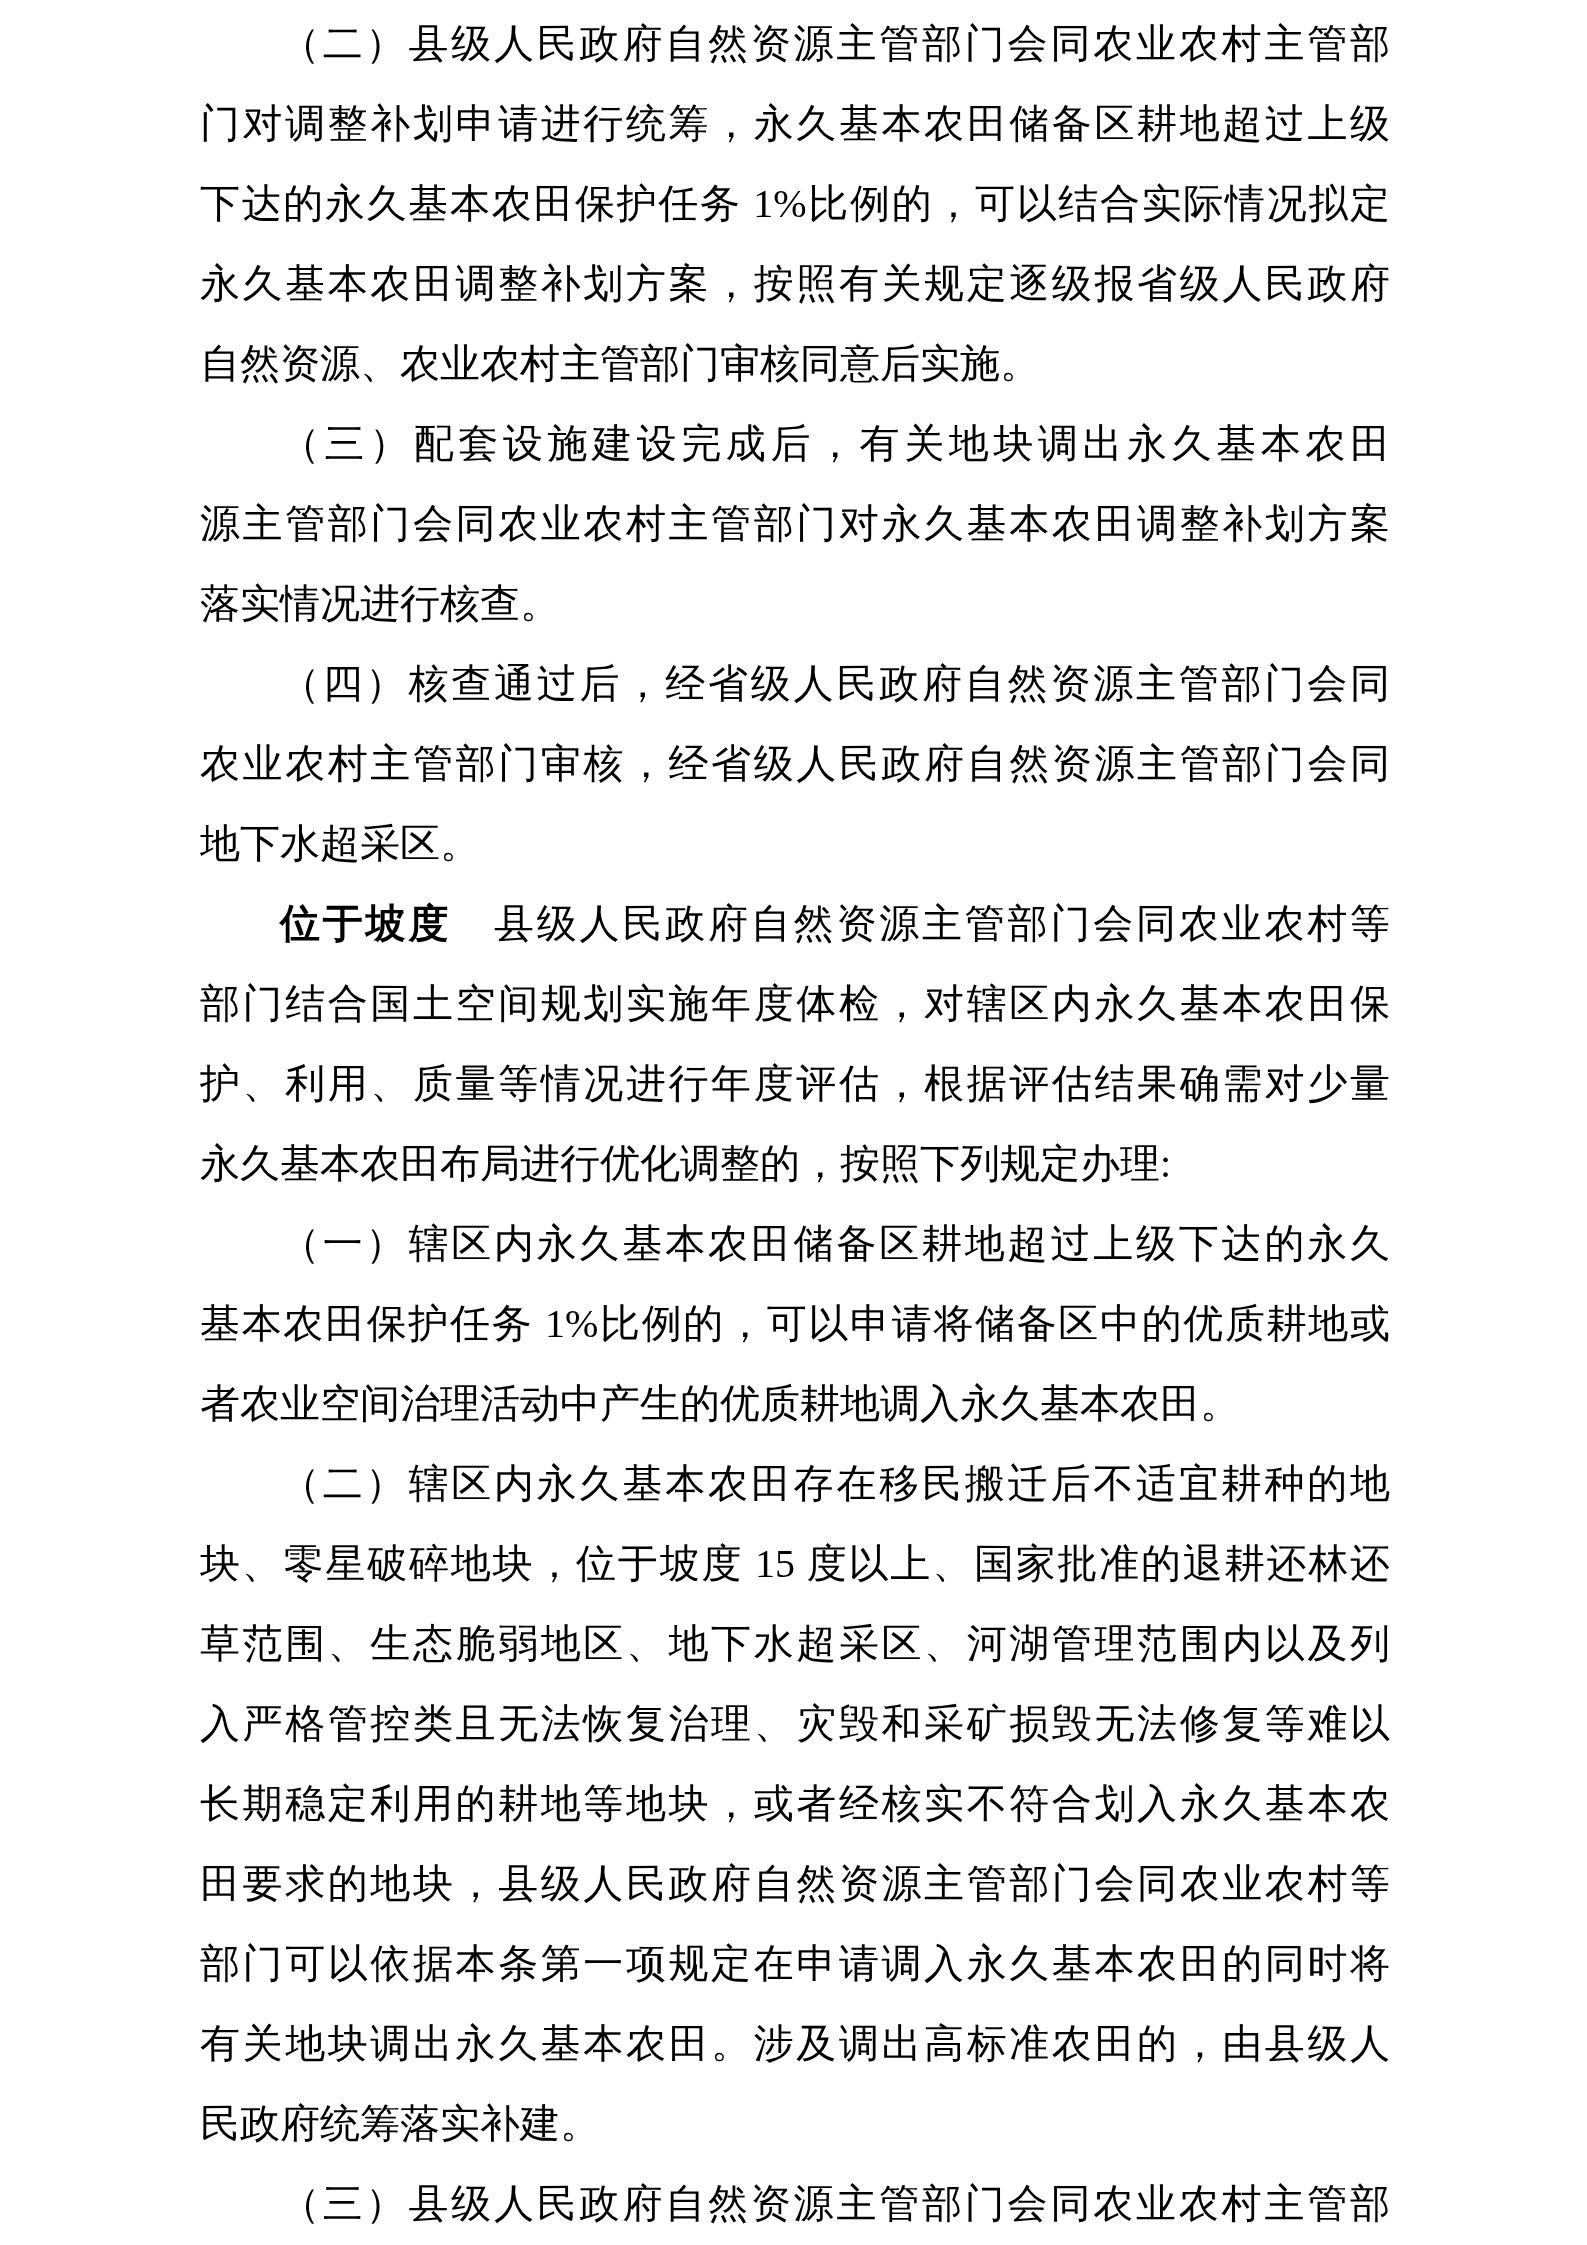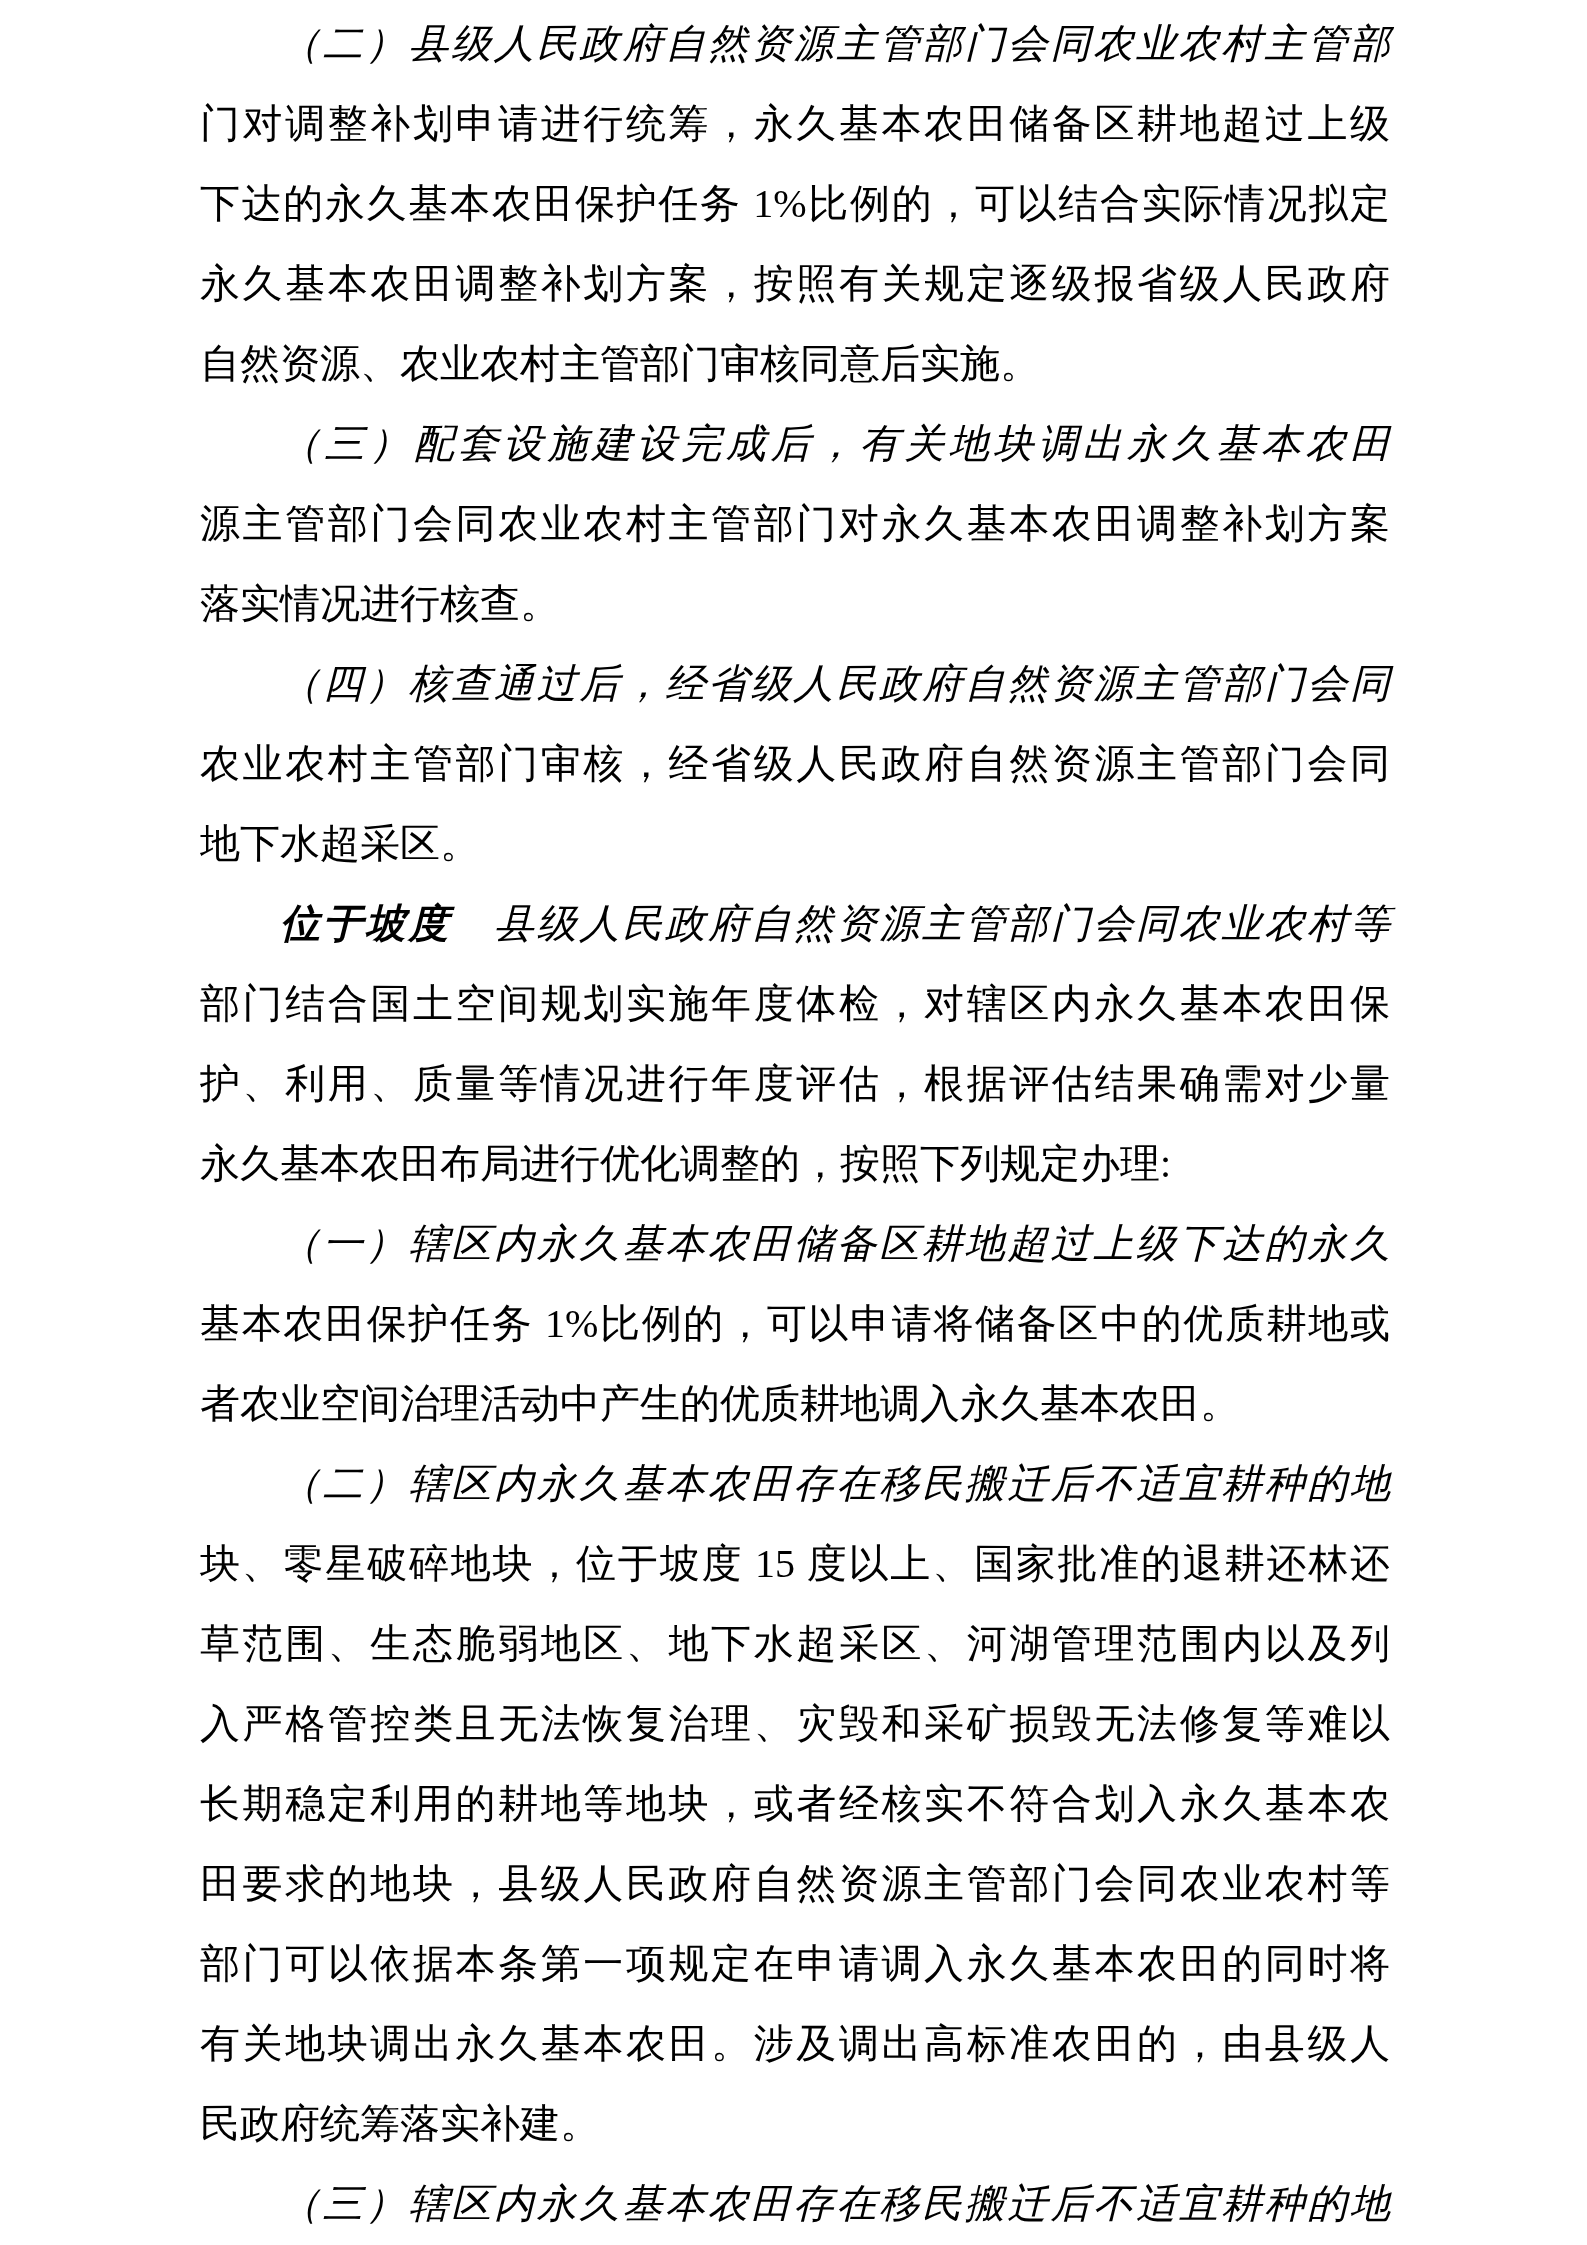--- a/index.html
+++ b/index.html
@@ -26,21 +26,20 @@
     color: #000000;
     white-space: normal;
     overflow: visible;
   }
   .line.justify {
     text-align: justify;
     text-align-last: justify;
   }
   .line.indent {
     text-indent: 2em;
-    font-style: italic;
   }
   .bold {
     font-weight: bold;
   }
 </style>
 </head>
 <body style="background: rgb(255, 255, 255);">
 
 <div class="doc" style="color: rgb(0, 0, 0);">
     <div class="line indent justify"><span>（二）县级人民政府自然资源主管部门会同农业农村主管部</span></div>
@@ -63,14 +62,14 @@
     <div class="line"><span>者农业空间治理活动中产生的优质耕地调入永久基本农田。</span></div>
     <div class="line indent justify"><span>（二）辖区内永久基本农田存在移民搬迁后不适宜耕种的地</span></div>
     <div class="line justify"><span>块、零星破碎地块，位于坡度 15 度以上、国家批准的退耕还林还</span></div>
     <div class="line justify"><span>草范围、生态脆弱地区、地下水超采区、河湖管理范围内以及列</span></div>
     <div class="line justify"><span>入严格管控类且无法恢复治理、灾毁和采矿损毁无法修复等难以</span></div>
     <div class="line justify"><span>长期稳定利用的耕地等地块，或者经核实不符合划入永久基本农</span></div>
     <div class="line justify"><span>田要求的地块，县级人民政府自然资源主管部门会同农业农村等</span></div>
     <div class="line justify"><span>部门可以依据本条第一项规定在申请调入永久基本农田的同时将</span></div>
     <div class="line justify"><span>有关地块调出永久基本农田。涉及调出高标准农田的，由县级人</span></div>
     <div class="line"><span>民政府统筹落实补建。</span></div>
-    <div class="line indent justify"><span>（三）辖区内永久基本农田存在移民搬迁后不适宜耕种的地</span></div>
+    <div class="line indent justify"><span>（三）县级人民政府自然资源主管部门会同农业农村主管部</span></div>
   </div>
 
 </body></html>

